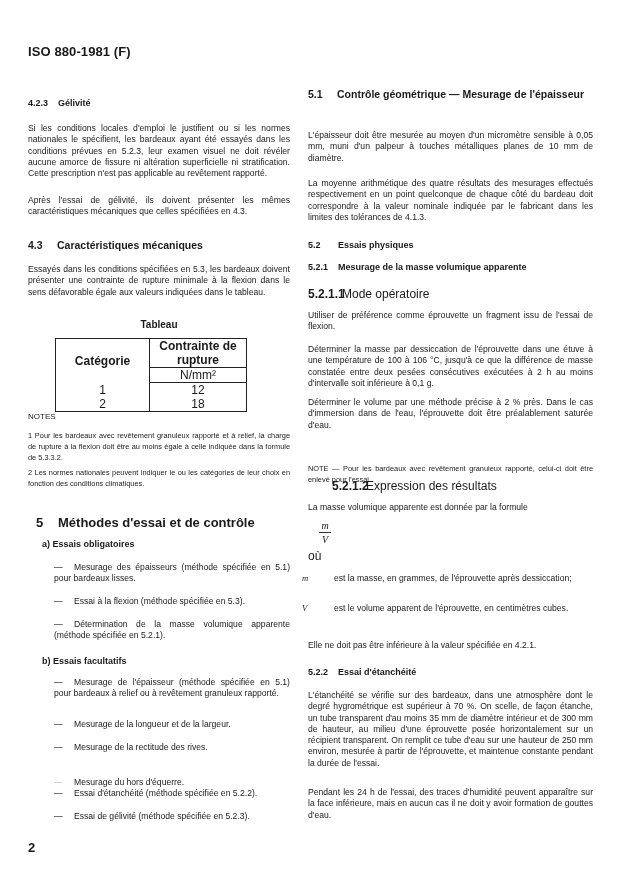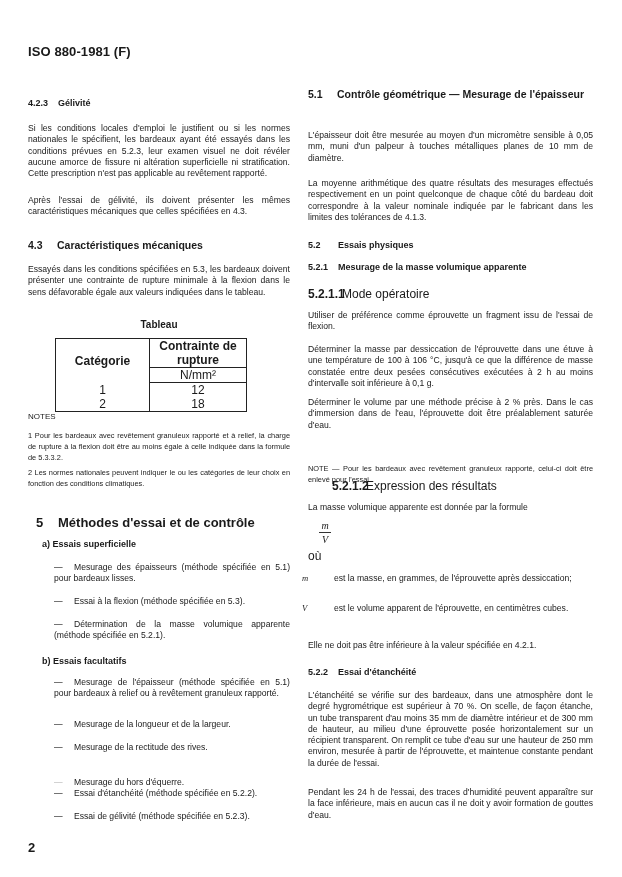--- a/index.html
+++ b/index.html
@@ -73,21 +73,21 @@
   </table>
 
 <div class="col left">
   <div class="abs note" style="top:411px;font-size:8px;">NOTES</div>
   <p class="abs note" style="top:430px;width:262px;">1   Pour les bardeaux avec revêtement granuleux rapporté et à relief, la charge de rupture à la flexion doit être au moins égale à celle indiquée dans la formule de 5.3.3.2.</p>
   <p class="abs note" style="top:467px;width:262px;">2   Les normes nationales peuvent indiquer le ou les catégories de leur choix en fonction des conditions climatiques.</p>
 
   <div class="abs h1" style="top:515px;margin-left:8px;">
     <span class="num">5</span><span>Méthodes d'essai et de contrôle</span>
   </div>
-  <div class="abs h3" style="top:539px;left:14px;">a)   Essais superficielle</div>
+  <div class="abs h3" style="top:539px;left:14px;">a)   Essais obligatoires</div>
 
   <p class="abs list-item" style="top:562px;left:26px;width:236px;"><span class="dash">—</span><span>Mesurage des épaisseurs (méthode spécifiée en 5.1) pour bardeaux lisses.</span></p>
   <p class="abs list-item" style="top:596px;left:26px;width:236px;"><span class="dash">—</span><span>Essai à la flexion (méthode spécifiée en 5.3).</span></p>
   <p class="abs list-item" style="top:619px;left:26px;width:236px;"><span class="dash">—</span><span>Détermination de la masse volumique apparente (méthode spécifiée en 5.2.1).</span></p>
 
   <div class="abs h3" style="top:656px;left:14px;">b)   Essais facultatifs</div>
 
   <p class="abs list-item" style="top:677px;left:26px;width:236px;"><span class="dash">—</span><span>Mesurage de l'épaisseur (méthode spécifiée en 5.1) pour bardeaux à relief ou à revêtement granuleux rapporté.</span></p>
   <p class="abs list-item" style="top:719px;left:26px;width:236px;"><span class="dash">—</span><span>Mesurage de la longueur et de la largeur.</span></p>
   <p class="abs list-item" style="top:742px;left:26px;width:236px;"><span class="dash">—</span><span>Mesurage de la rectitude des rives.</span></p>

